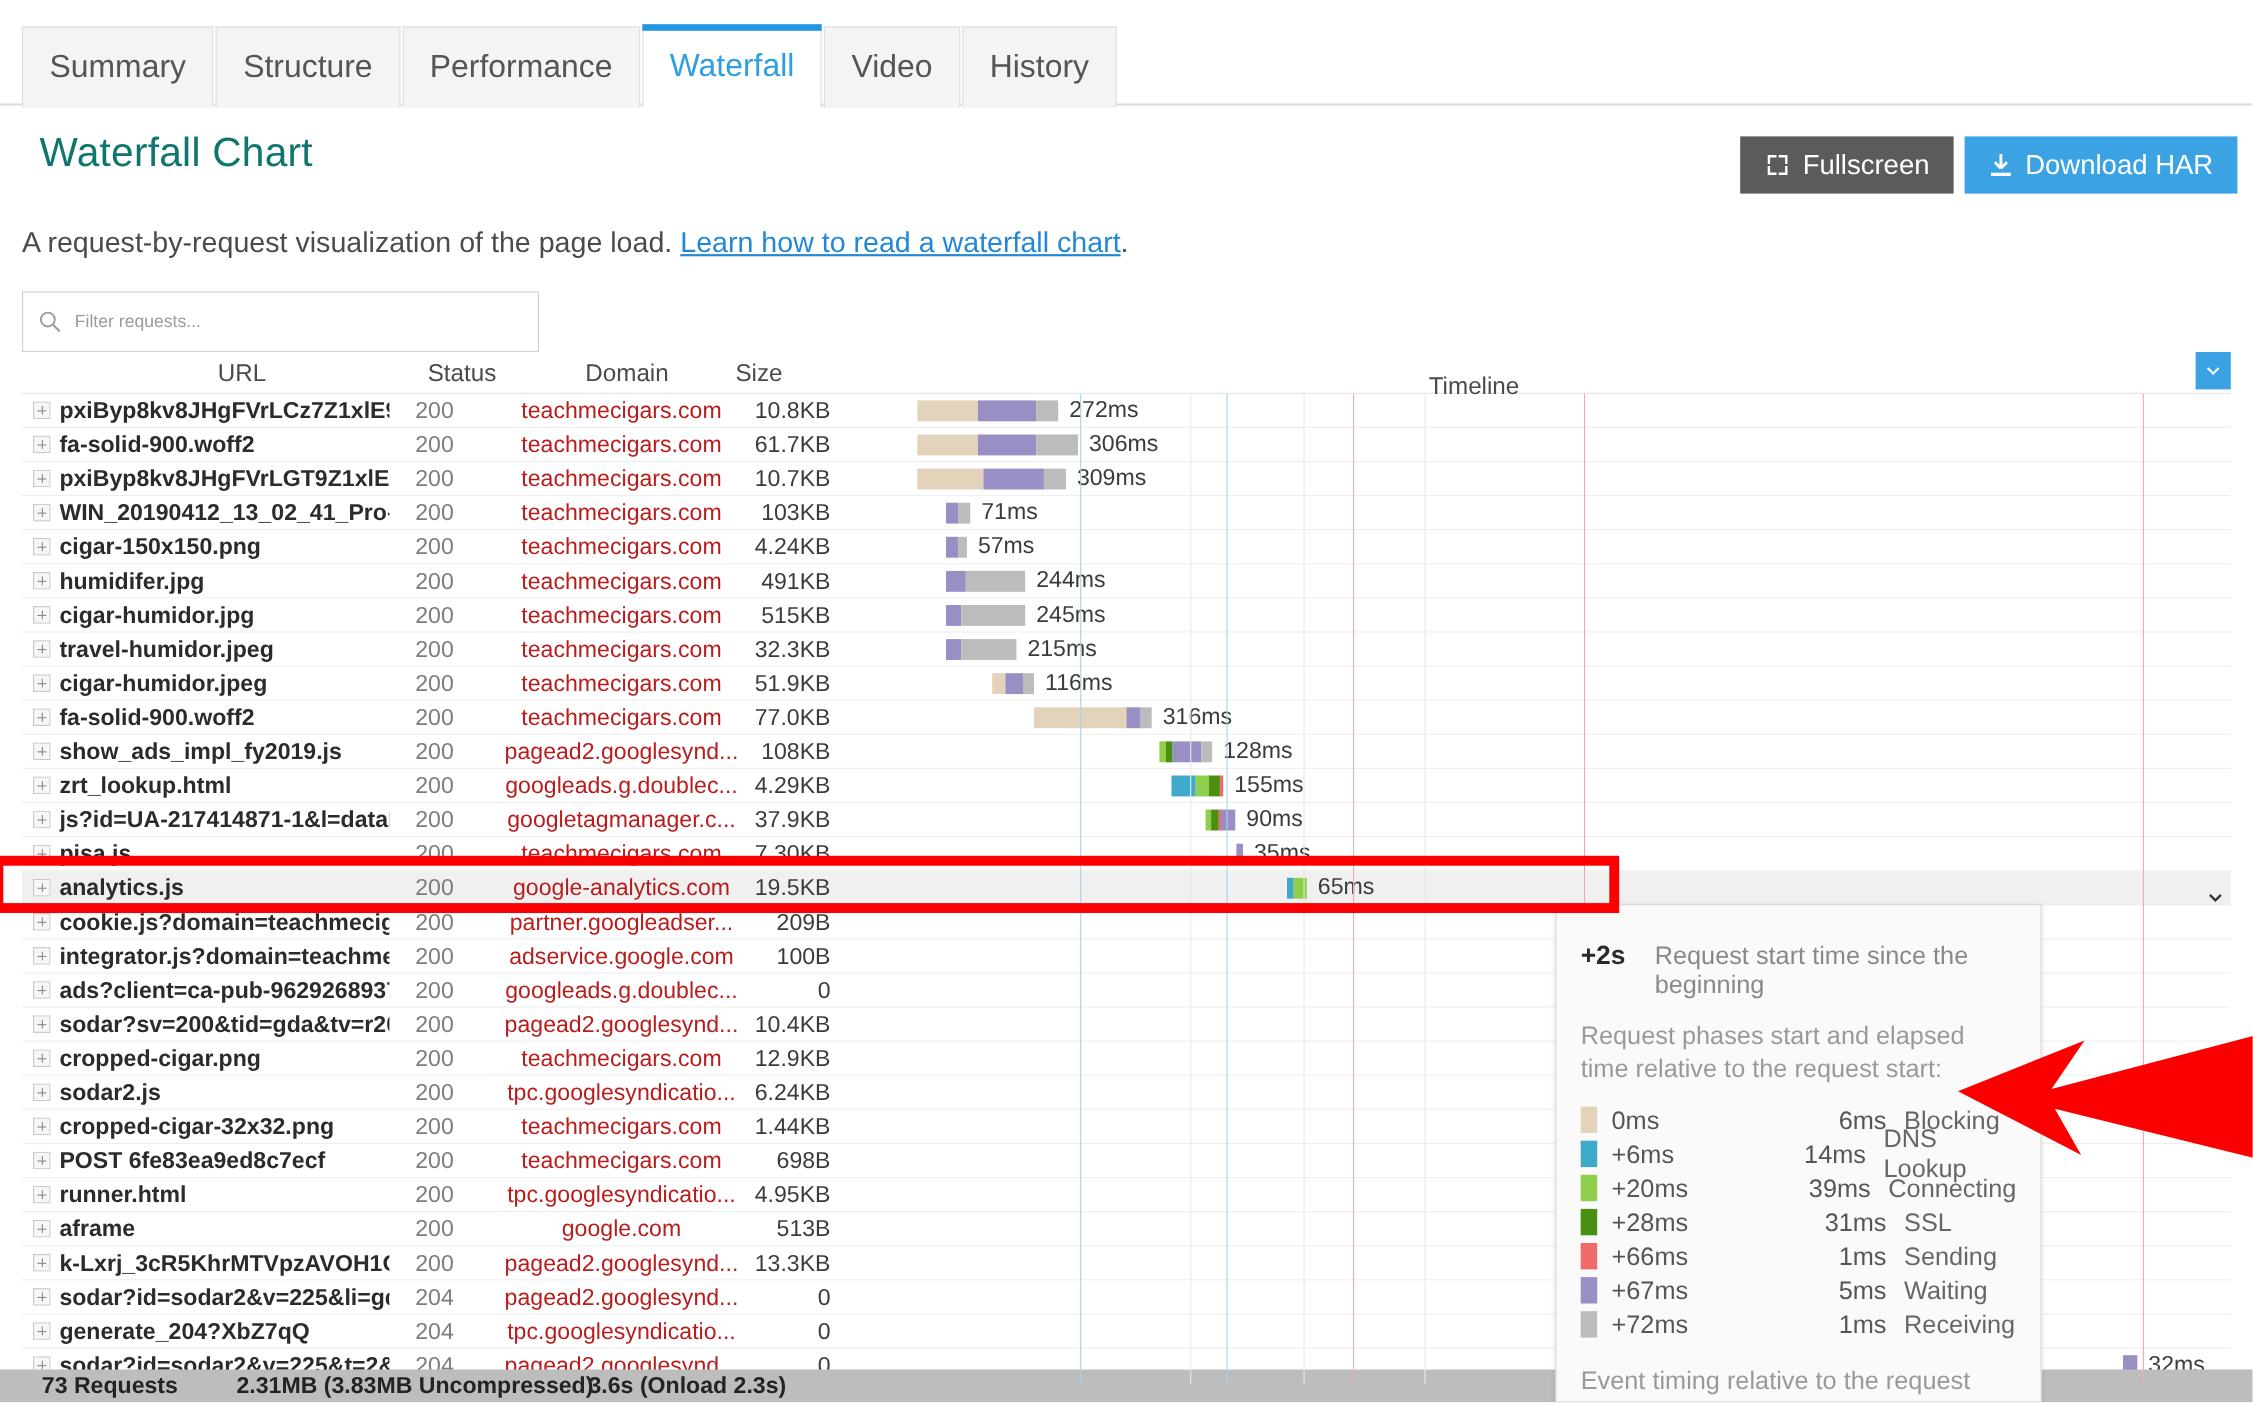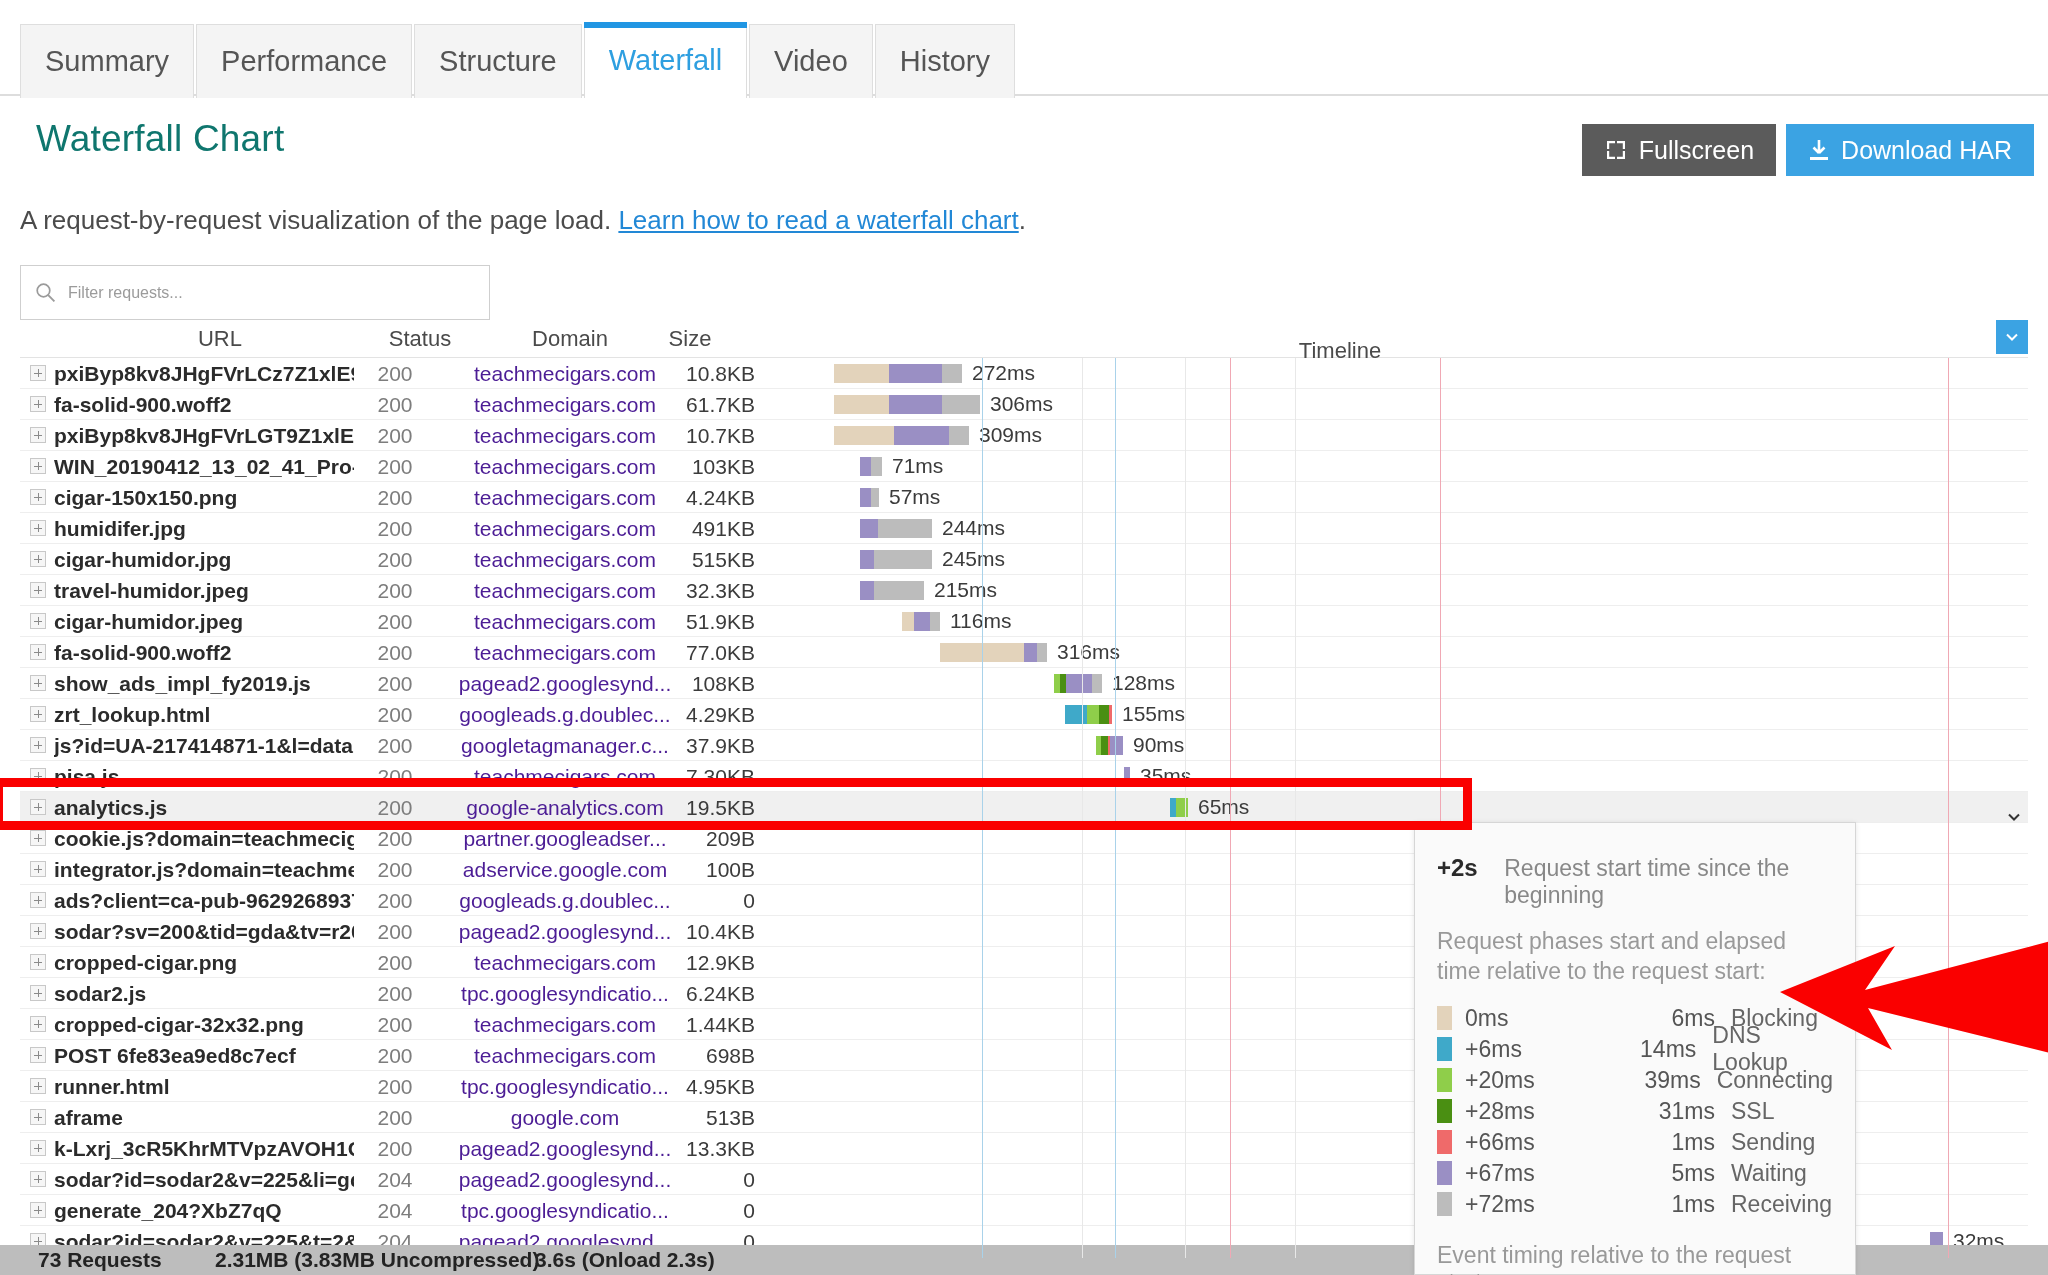--- a/index.html
+++ b/index.html
@@ -161,21 +161,21 @@
     height: 31px;
     border-bottom: 1px solid #eeeeee;
     font-size: 21px;
     color: #333333;
   }
   .row.highlight { background: #f0f0f0; }
   .cell { position: absolute; top: 4px; white-space: nowrap; overflow: hidden; }
   .c-exp { left: 10px; top: 7px; width: 16px; height: 16px; }
   .c-url { left: 34px; width: 300px; font-weight: bold; color: #2b2b2b; }
   .c-status { left: 330px; width: 90px; text-align: center; color: #7d7d7d; }
-  .c-domain { left: 420px; width: 250px; text-align: center; color: #4c1d95; }
+  .c-domain { left: 420px; width: 250px; text-align: center; color: #b91c1c; }
   .c-size { left: 600px; width: 135px; text-align: right; color: #3b3b3b; }
   .row-caret { position: absolute; right: 8px; top: 10px; }
 
   .expand-box {
     width: 16px; height: 16px;
     border: 1px solid #c8c8c8;
     background: #f6f6f6;
     position: relative;
   }
   .expand-box::before, .expand-box::after {
@@ -282,24 +282,24 @@
 <body>
 
 <div id="app">
 
   <div class="tabbar">
     <div class="tabs-inner" id="tabs-inner">
         <div class="tab">
           <span>Summary</span>
         </div>
         <div class="tab">
+          <span>Structure</span>
+        </div>
+        <div class="tab">
           <span>Performance</span>
-        </div>
-        <div class="tab">
-          <span>Structure</span>
         </div>
         <div class="tab active">
           <span>Waterfall</span>
         </div>
         <div class="tab">
           <span>Video</span>
         </div>
         <div class="tab">
           <span>History</span>
         </div>

